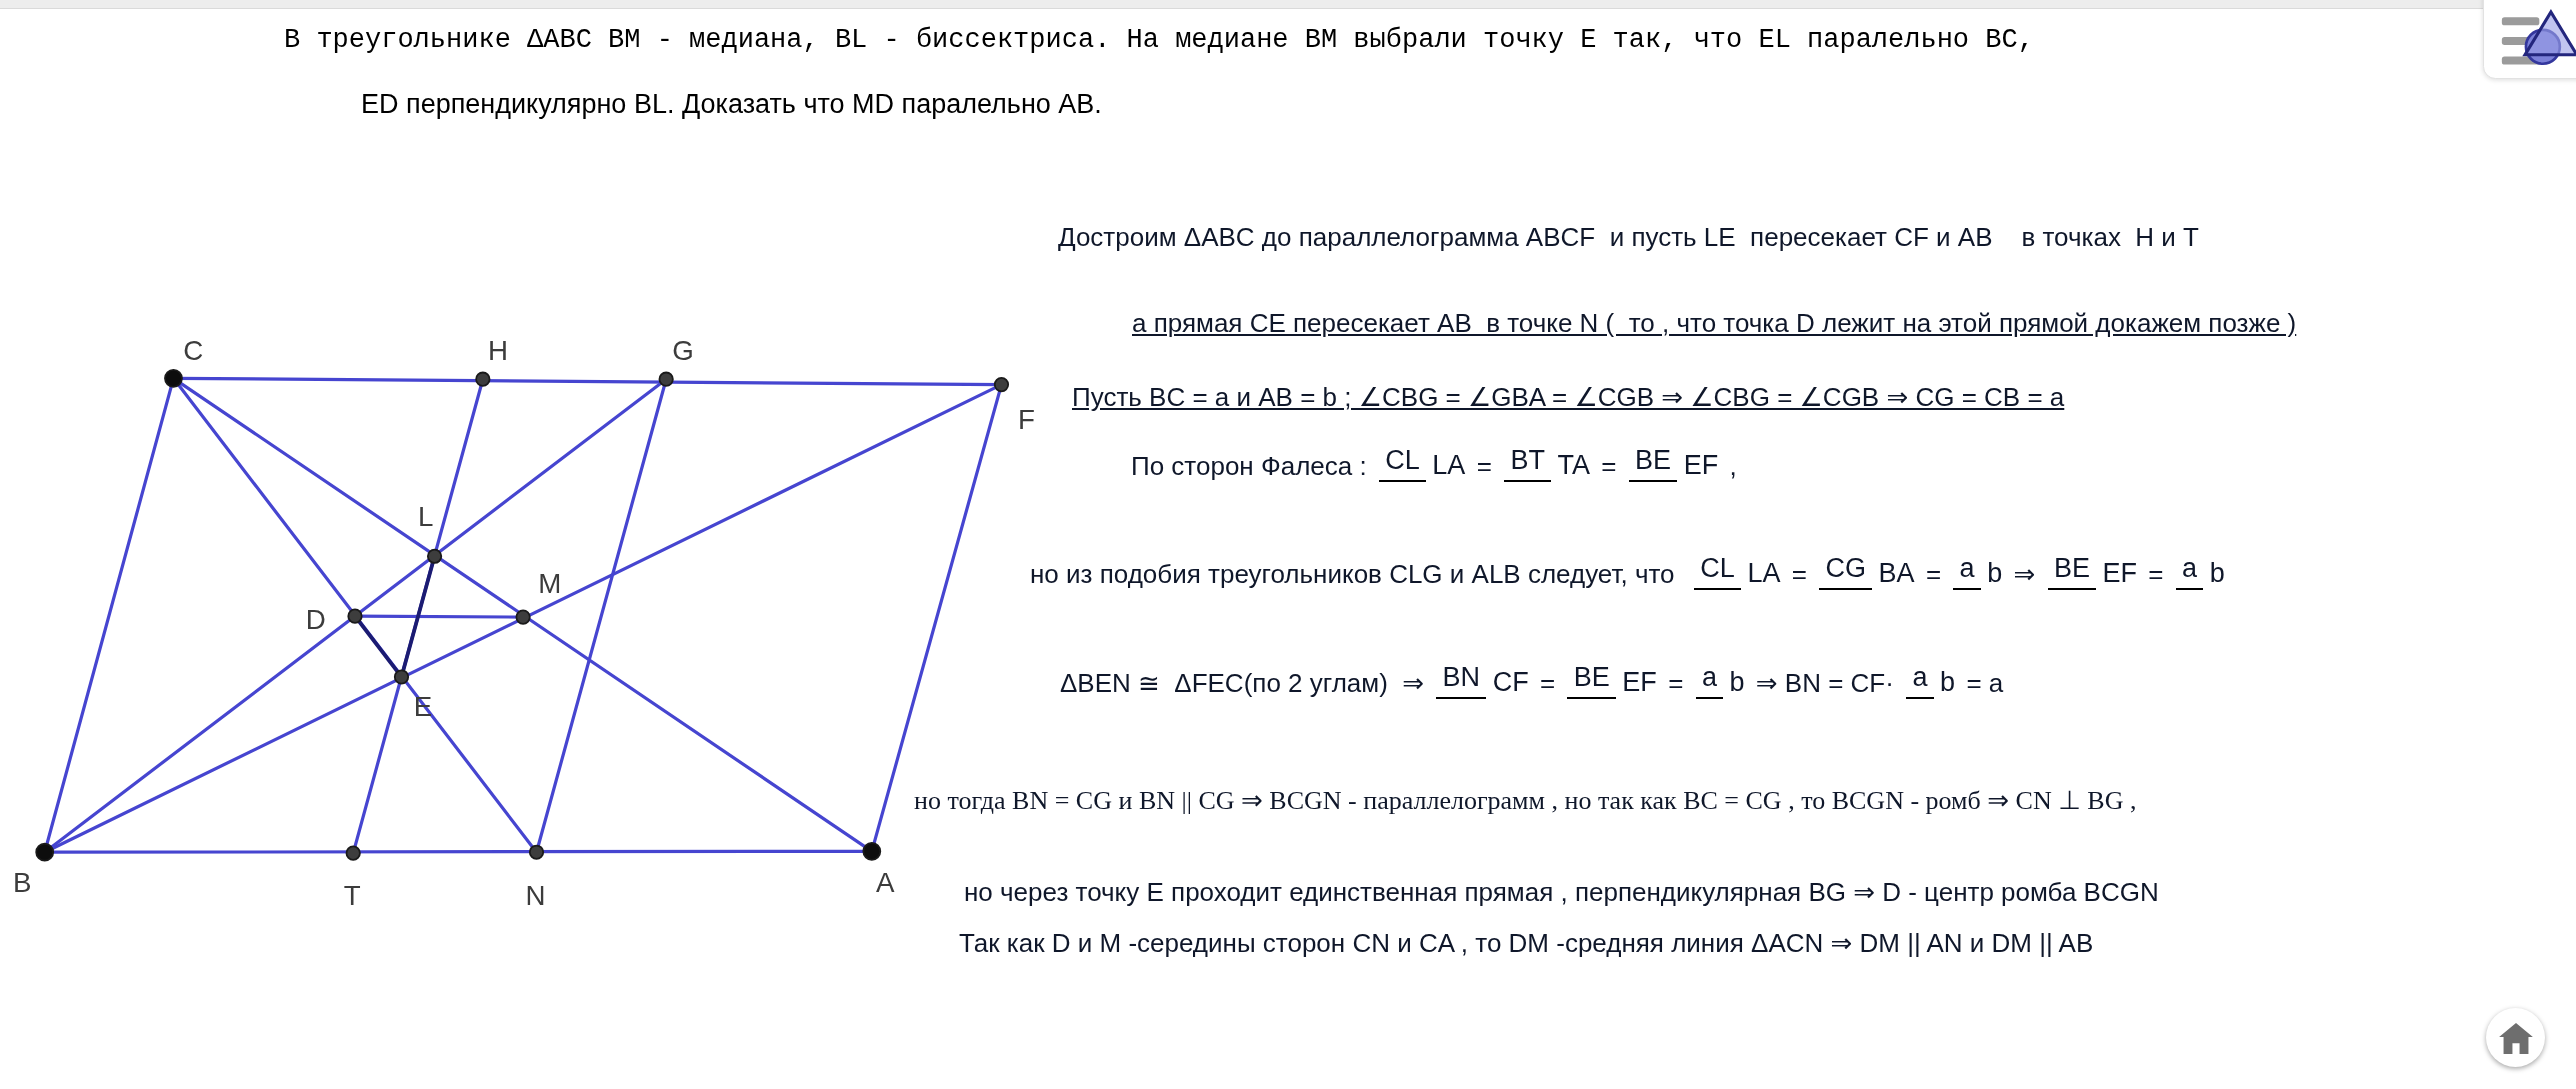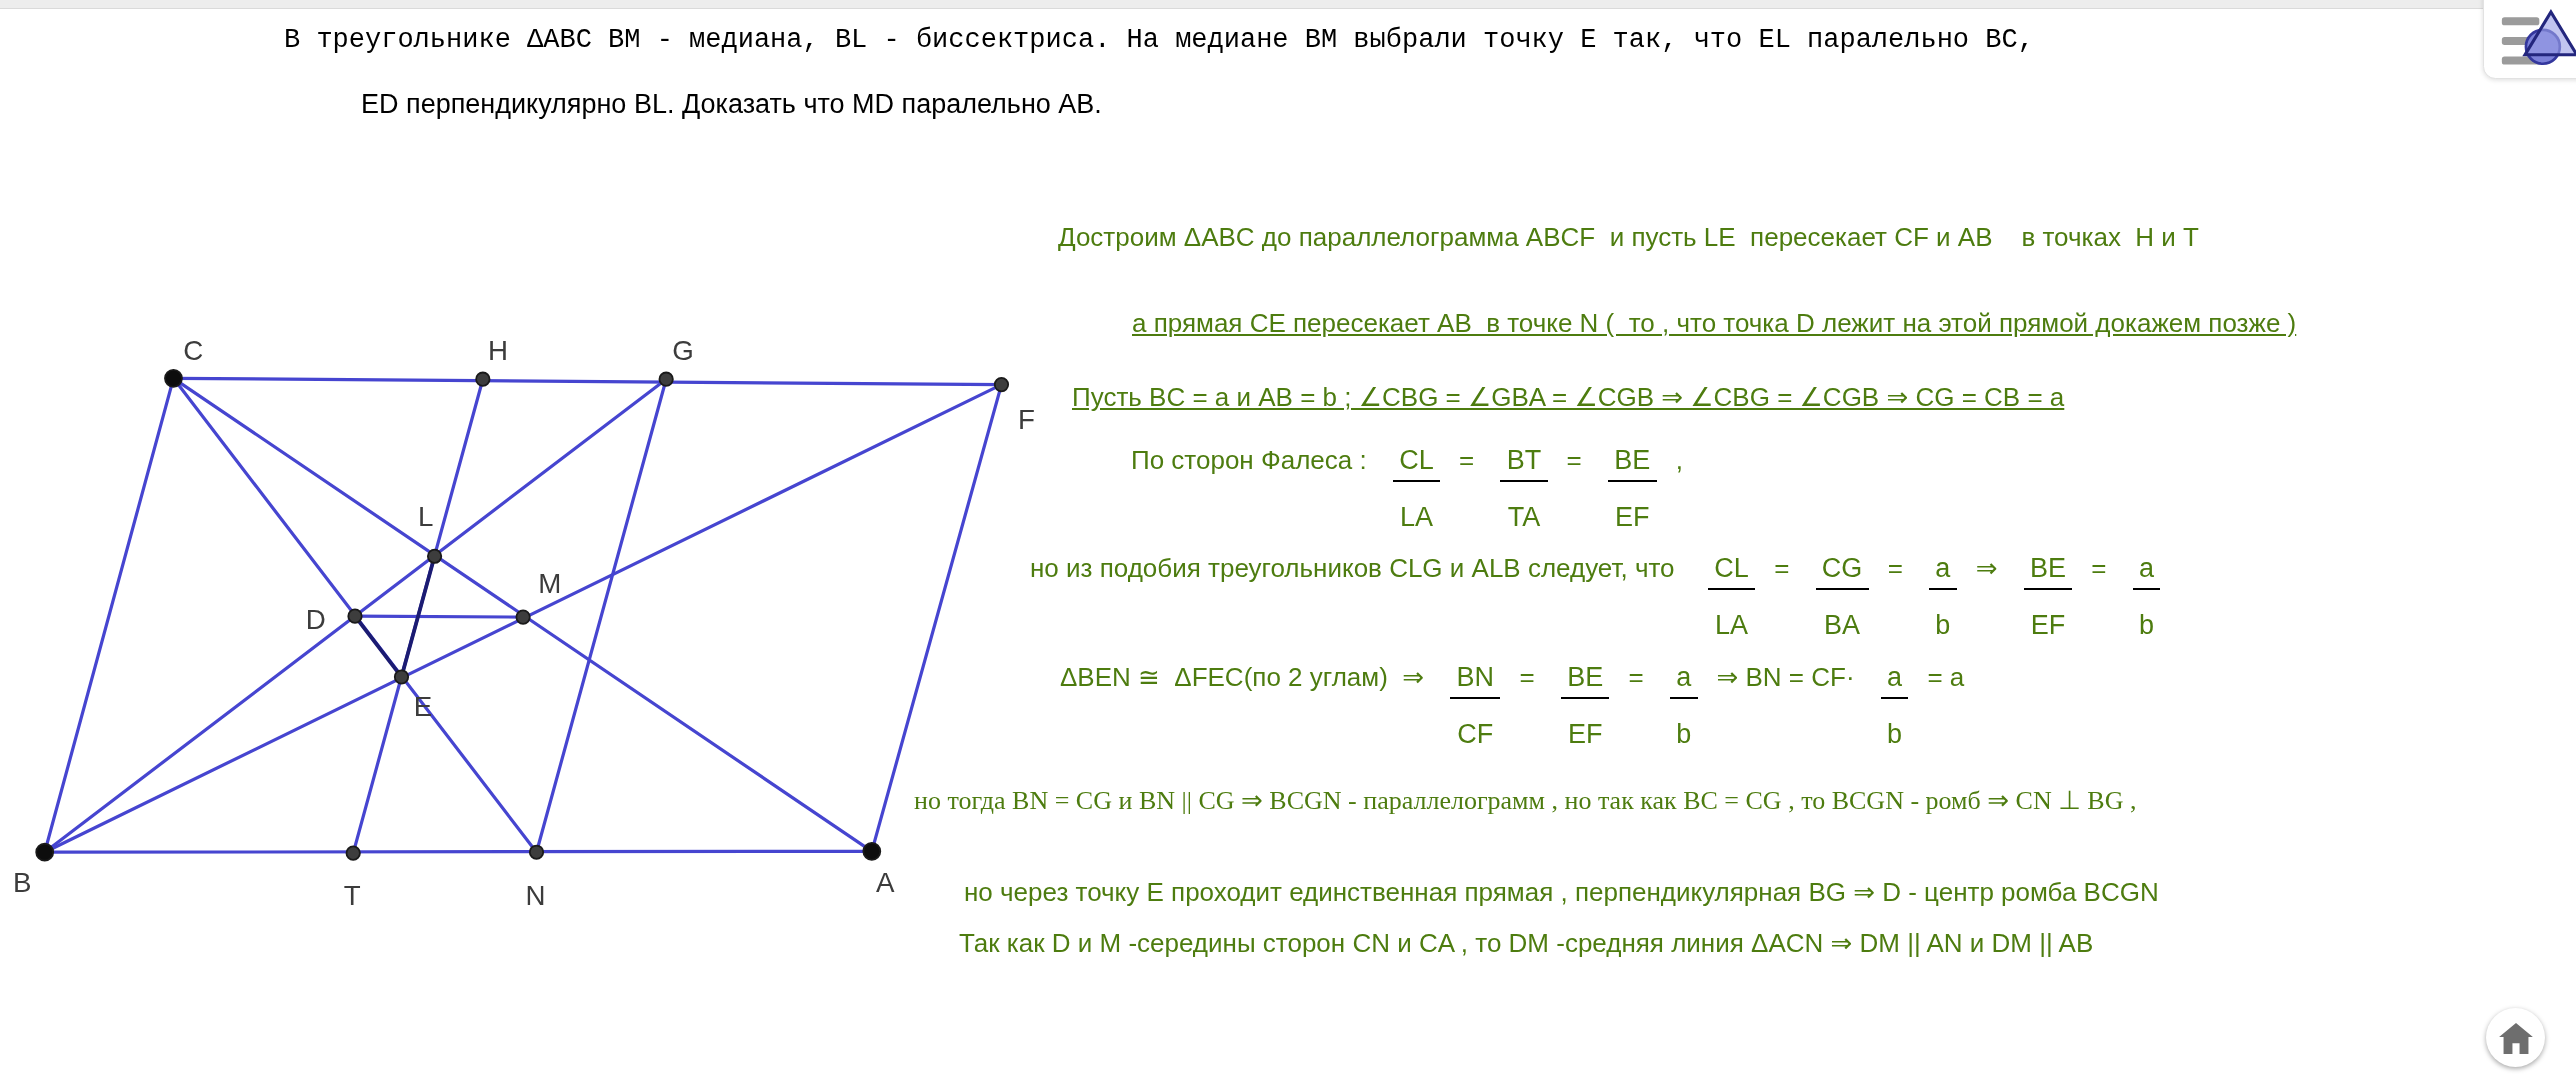--- a/index.html
+++ b/index.html
@@ -13,27 +13,27 @@
     position:absolute;left:0;top:0;width:2576px;height:8px;
     background:#ededed;border-bottom:0.9px solid #dadada;
   }
   .title-line{
     position:absolute;font-size:27px;color:#000;white-space:pre;
   }
   #title1{left:284px;top:25px;font-family:Liberation Mono, monospace;}
   #title2{left:361px;top:89px;}
 
   .proof-line{
-    position:absolute;display:flex;align-items:flex-start;
-    font-size:26px;color:#4d7c0f;white-space:pre;
+    position:absolute;display:flex;align-items:flex-end;
+    font-size:26px;color:#0f172a;white-space:pre;
   }
   .proof-line span{white-space:pre;}
   .frac{
-    display:inline-flex;flex-direction:column;text-align:center;
-    margin:0 19px;font-size:27px;line-height:1.12;gap:16px;
+    display:inline-flex;flex-direction:row;text-align:center;
+    margin:0 5px;font-size:27px;line-height:1.12;
   }
   .frac .num{padding:0 6.3px 4.5px;border-bottom:2.7px solid #000;}
   .frac .den{padding:4.5px 6.3px 0;}
 
   #figure{position:absolute;left:0;top:0;}
 
   .menu-card{
     position:absolute;left:2483px;top:-14.3px;width:116px;height:91px;
     background:#fff;border:0.9px solid #e2e2e2;border-radius:12.5px;
     box-shadow:0 0.9px 5.4px rgba(0,0,0,0.14);

